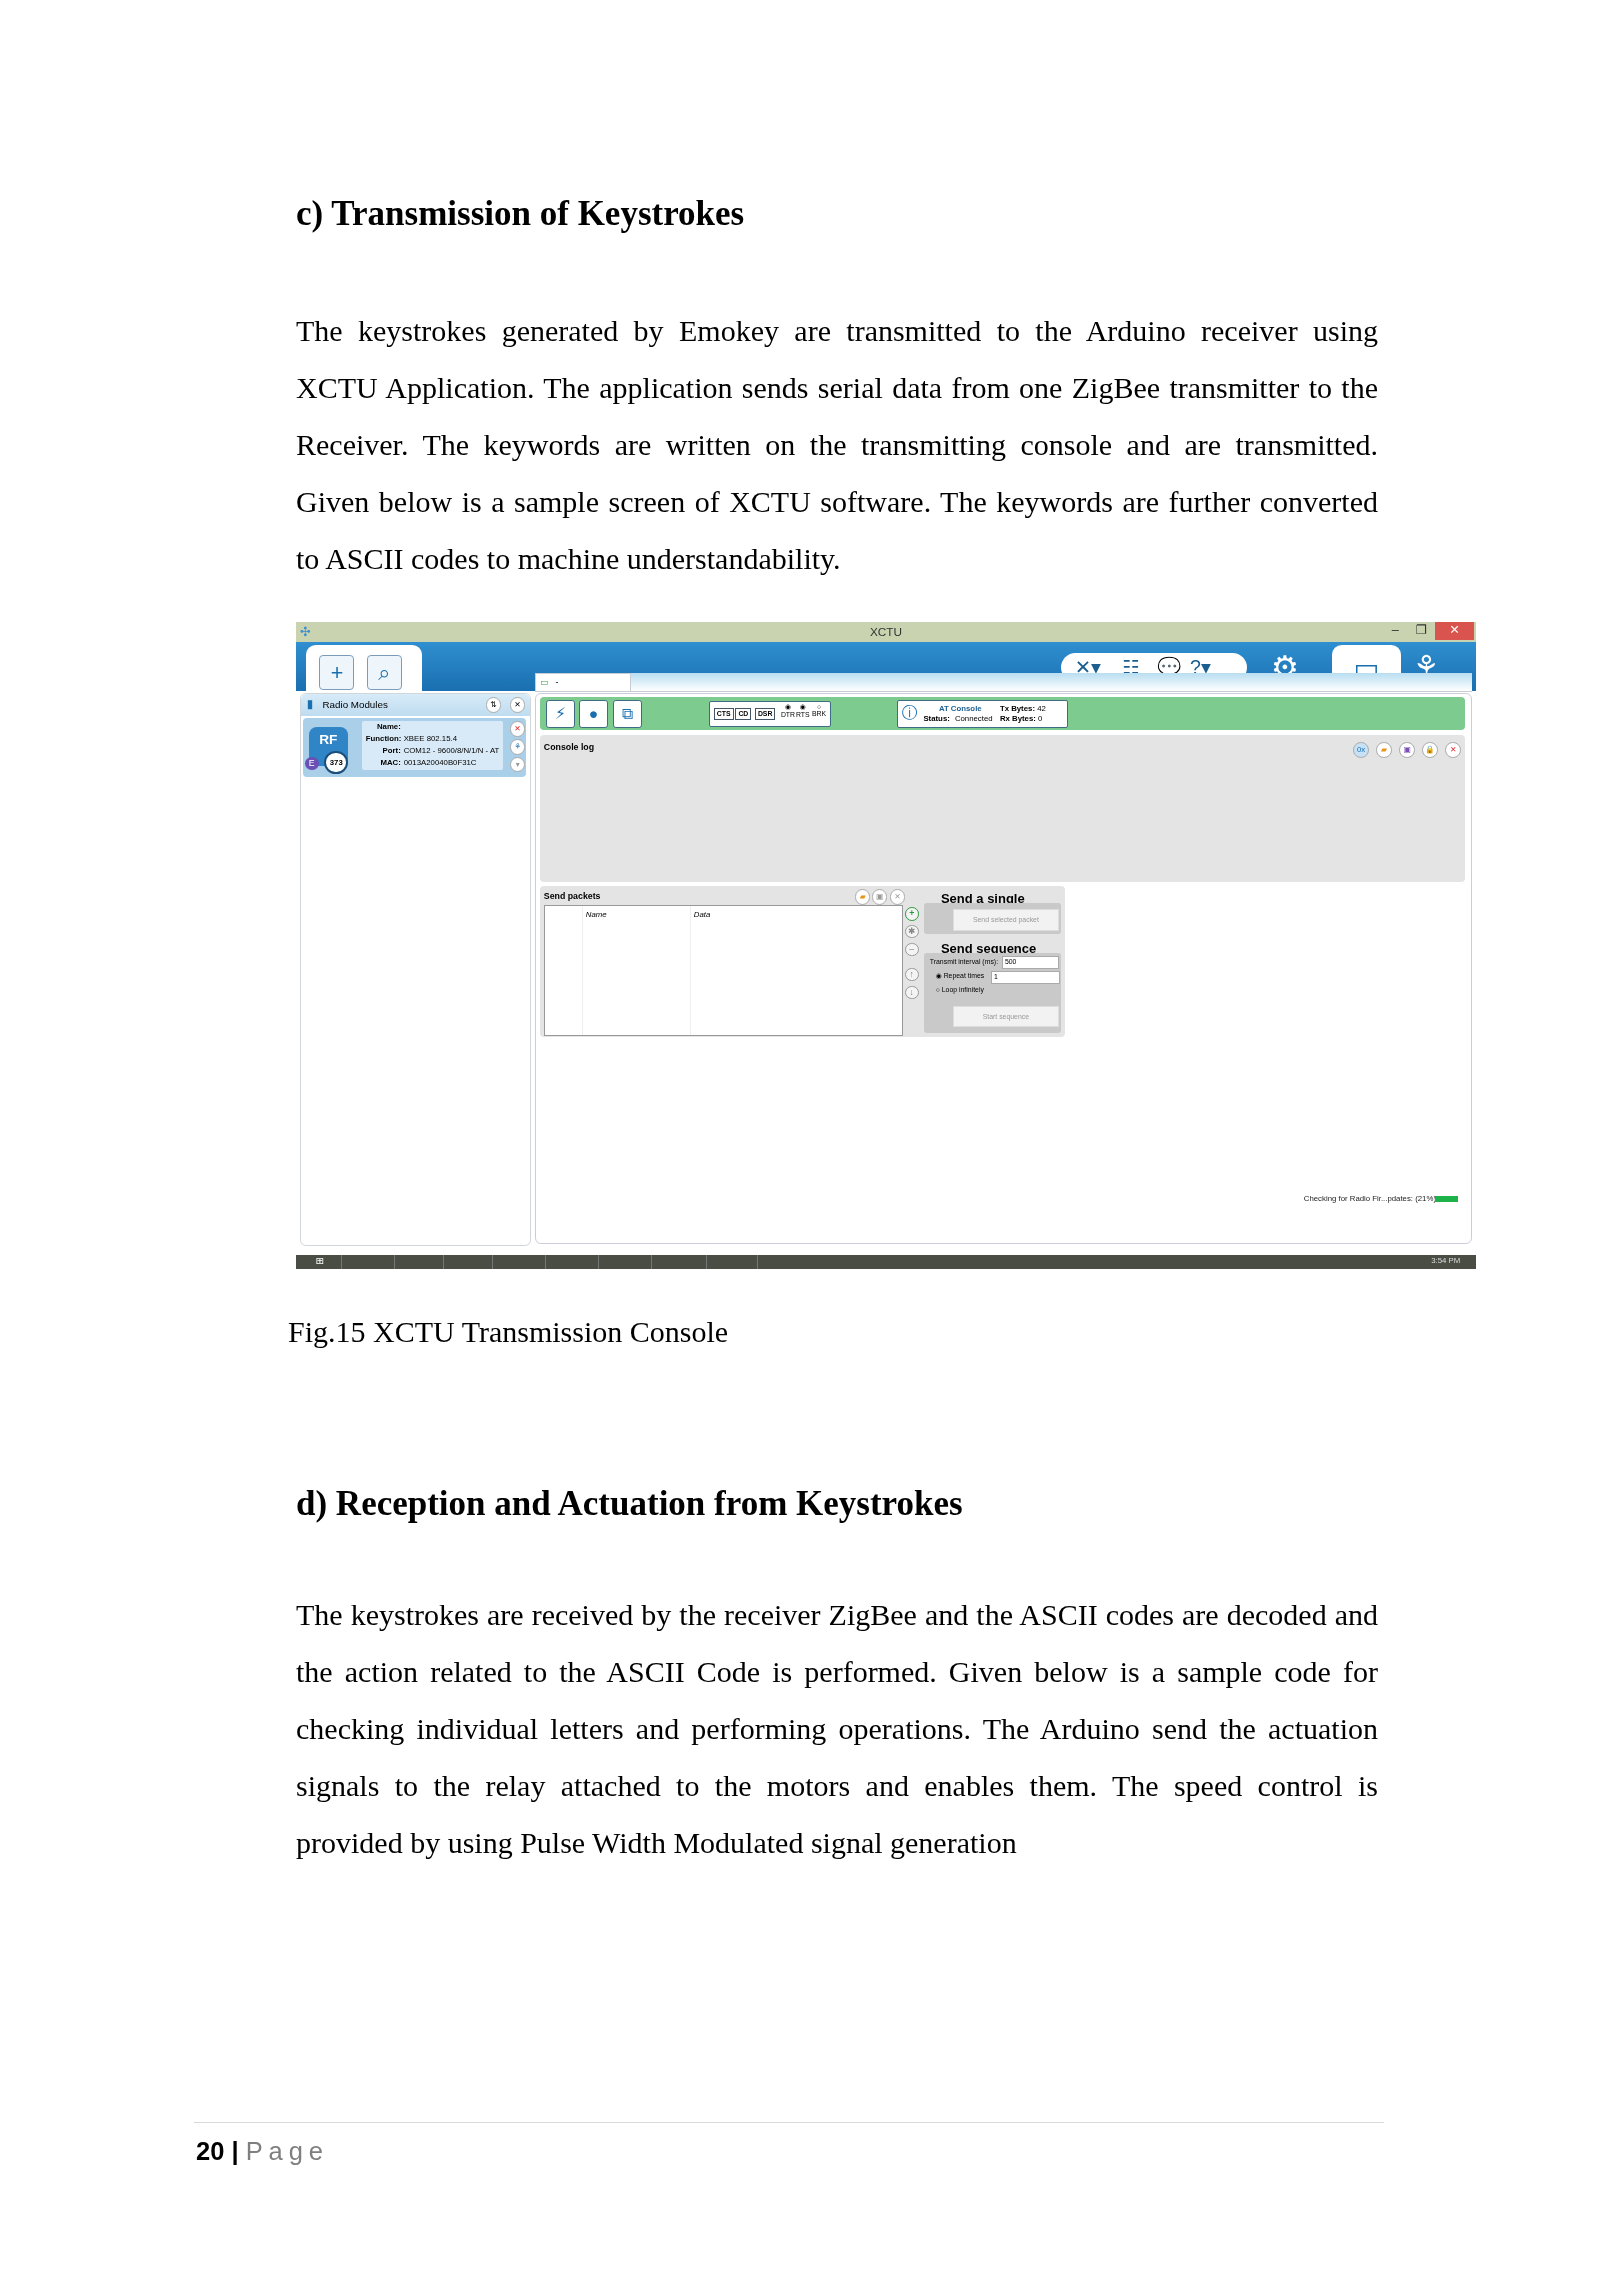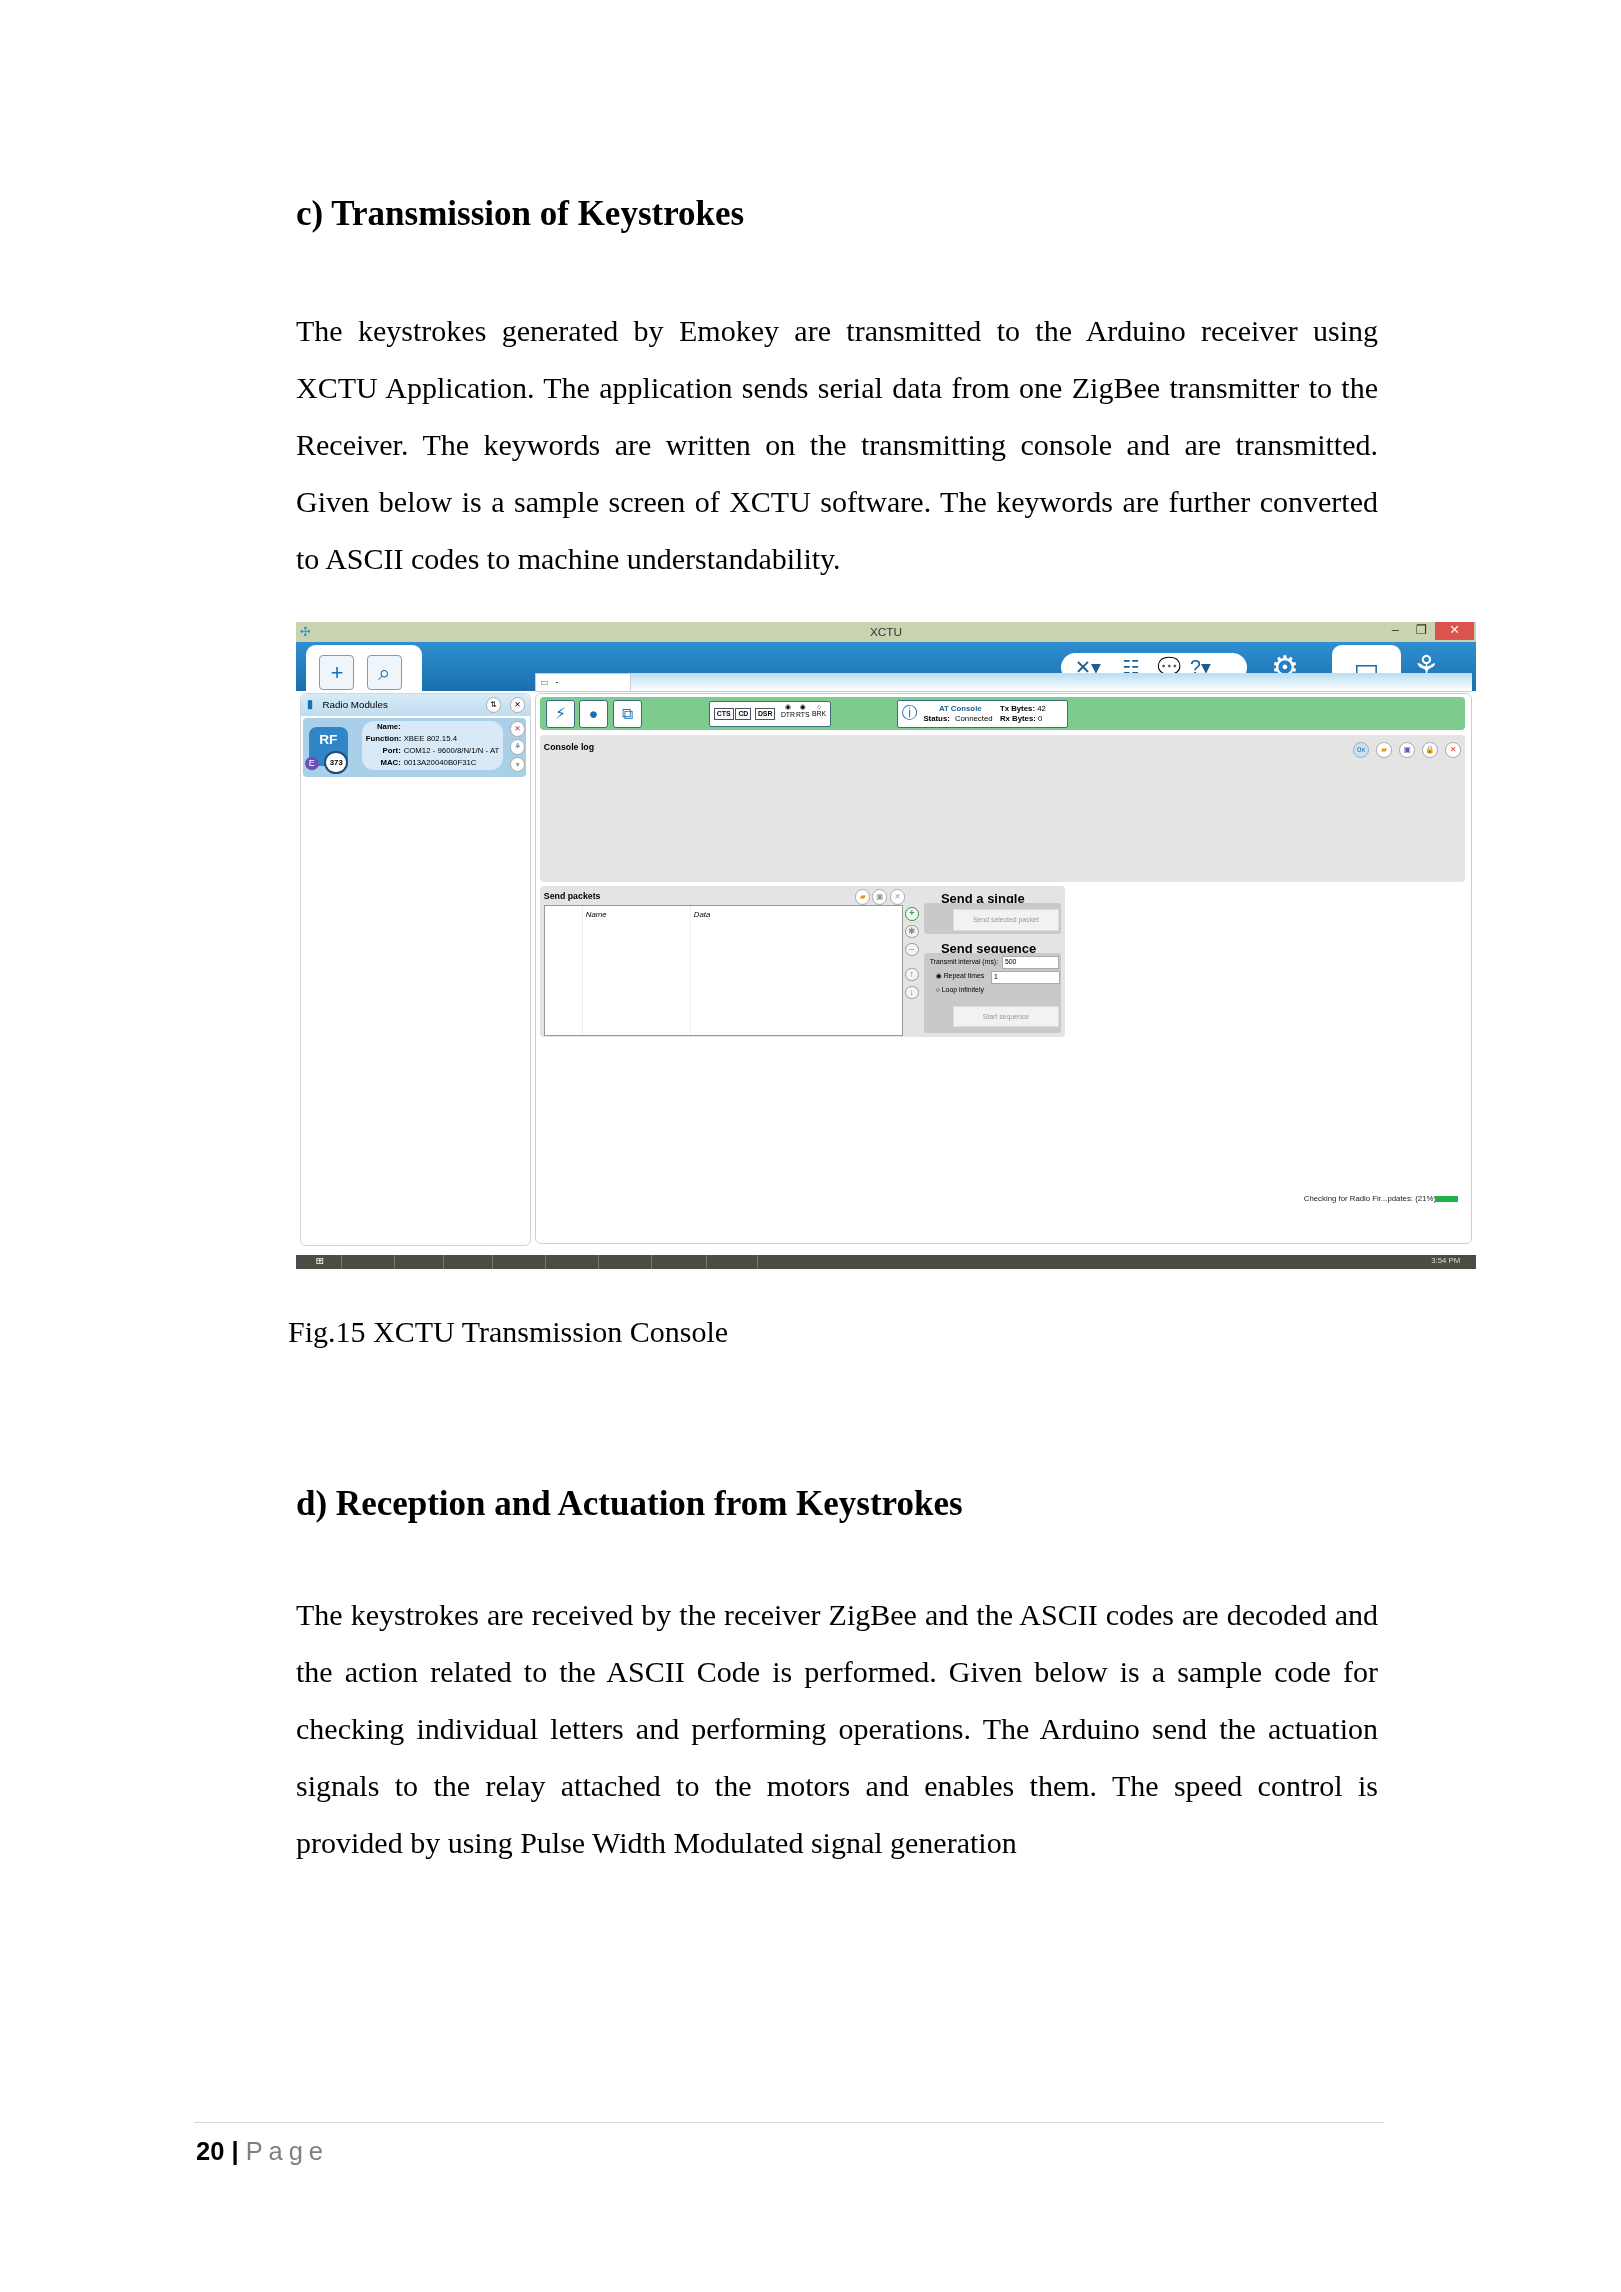--- a/index.html
+++ b/index.html
@@ -19,21 +19,21 @@
   .tbtn{position:absolute;top:9.8px;width:33px;height:33px;border:1px solid #7a9cb8;border-radius:3.9px;background:#eef5fb;color:#1a6fb0;font-size:21.6px;text-align:center;line-height:33px;}
   .pill{position:absolute;left:765px;top:11.8px;width:186px;height:29px;background:#fff;border-radius:15.7px;}
   .pill span{position:absolute;top:2.9px;font-size:19.6px;color:#1a5f8f;}
   .gear{position:absolute;left:975px;top:7.8px;font-size:31px;color:#fff;}
   .tab-right{position:absolute;left:1036px;top:3.9px;width:69px;height:47px;background:#fff;border-radius:9.8px 9.8px 0 0;color:#1a6fb0;font-size:27.4px;text-align:center;line-height:45px;}
   .net{position:absolute;left:1117px;top:7.8px;font-size:29px;color:#fff;}
   .left-panel{position:absolute;left:3.9px;top:71px;width:229px;height:551px;border:1px solid #cfd6dc;border-radius:5.9px;background:#fff;}
   .lp-head{position:absolute;left:0;top:0;width:229px;height:21.6px;background:linear-gradient(#d7ebf8,#bfdcf0);border-radius:5.9px 5.9px 0 0;}
   .lp-head .t{position:absolute;left:21.6px;top:4.9px;font-size:9.8px;}
   .module{position:absolute;left:2px;top:23.5px;width:223px;height:59px;background:#a9cfe9;border-radius:3.9px;}
-  .module .info{position:absolute;left:59px;top:3.9px;width:137px;height:49px;background:#d8eaf7;border-radius:12px;font-size:7.8px;line-height:11.8px;padding-left:3.9px;}
+  .module .info{position:absolute;left:59px;top:3.9px;width:137px;height:49px;background:#d8eaf7;border-radius:2px;font-size:7.8px;line-height:11.8px;padding-left:3.9px;}
   .module .info b{display:inline-block;width:35px;text-align:right;margin-right:2.9px;}
   .rf{position:absolute;left:5.9px;top:9.8px;width:39px;height:39px;border-radius:7.8px;background:#2f85c6;color:#fff;font-weight:bold;font-size:13.7px;text-align:center;line-height:25.5px;}
   .main-panel{position:absolute;left:239px;top:51px;width:937px;height:570px;}
   .tabline{position:absolute;left:0;top:0;width:937px;height:17.6px;background:linear-gradient(#b8def1,#fff);border-bottom:1px solid #c8cdd3;}
   .tab{position:absolute;left:0;top:0;width:96px;height:17.6px;background:#fff;border:1px solid #c8cdd3;border-bottom:none;font-size:8.8px;line-height:17.6px;padding-left:19.6px;box-sizing:border-box;}
   .content{position:absolute;left:0;top:19.6px;width:935px;height:549px;border:1px solid #ccd;border-radius:5.9px;background:#fff;}
   .greenbar{position:absolute;left:3.9px;top:3.9px;width:925px;height:33px;background:#7dcb8e;border-radius:3.9px;}
   .gbtn{position:absolute;top:2.9px;width:27.4px;height:25.5px;background:#fff;border:1px solid #3e6c85;border-radius:2.9px;color:#1a6fb0;font-size:15.7px;text-align:center;line-height:25.5px;}
   .lines{position:absolute;left:169px;top:3.9px;width:120px;height:23.5px;background:#fff;border:1px solid #3e6c85;border-radius:2px;}
   .lines .box{position:absolute;top:5.9px;height:9.8px;border:1px solid #456;font-size:6.9px;font-weight:bold;line-height:9.8px;padding:0 2px;}

